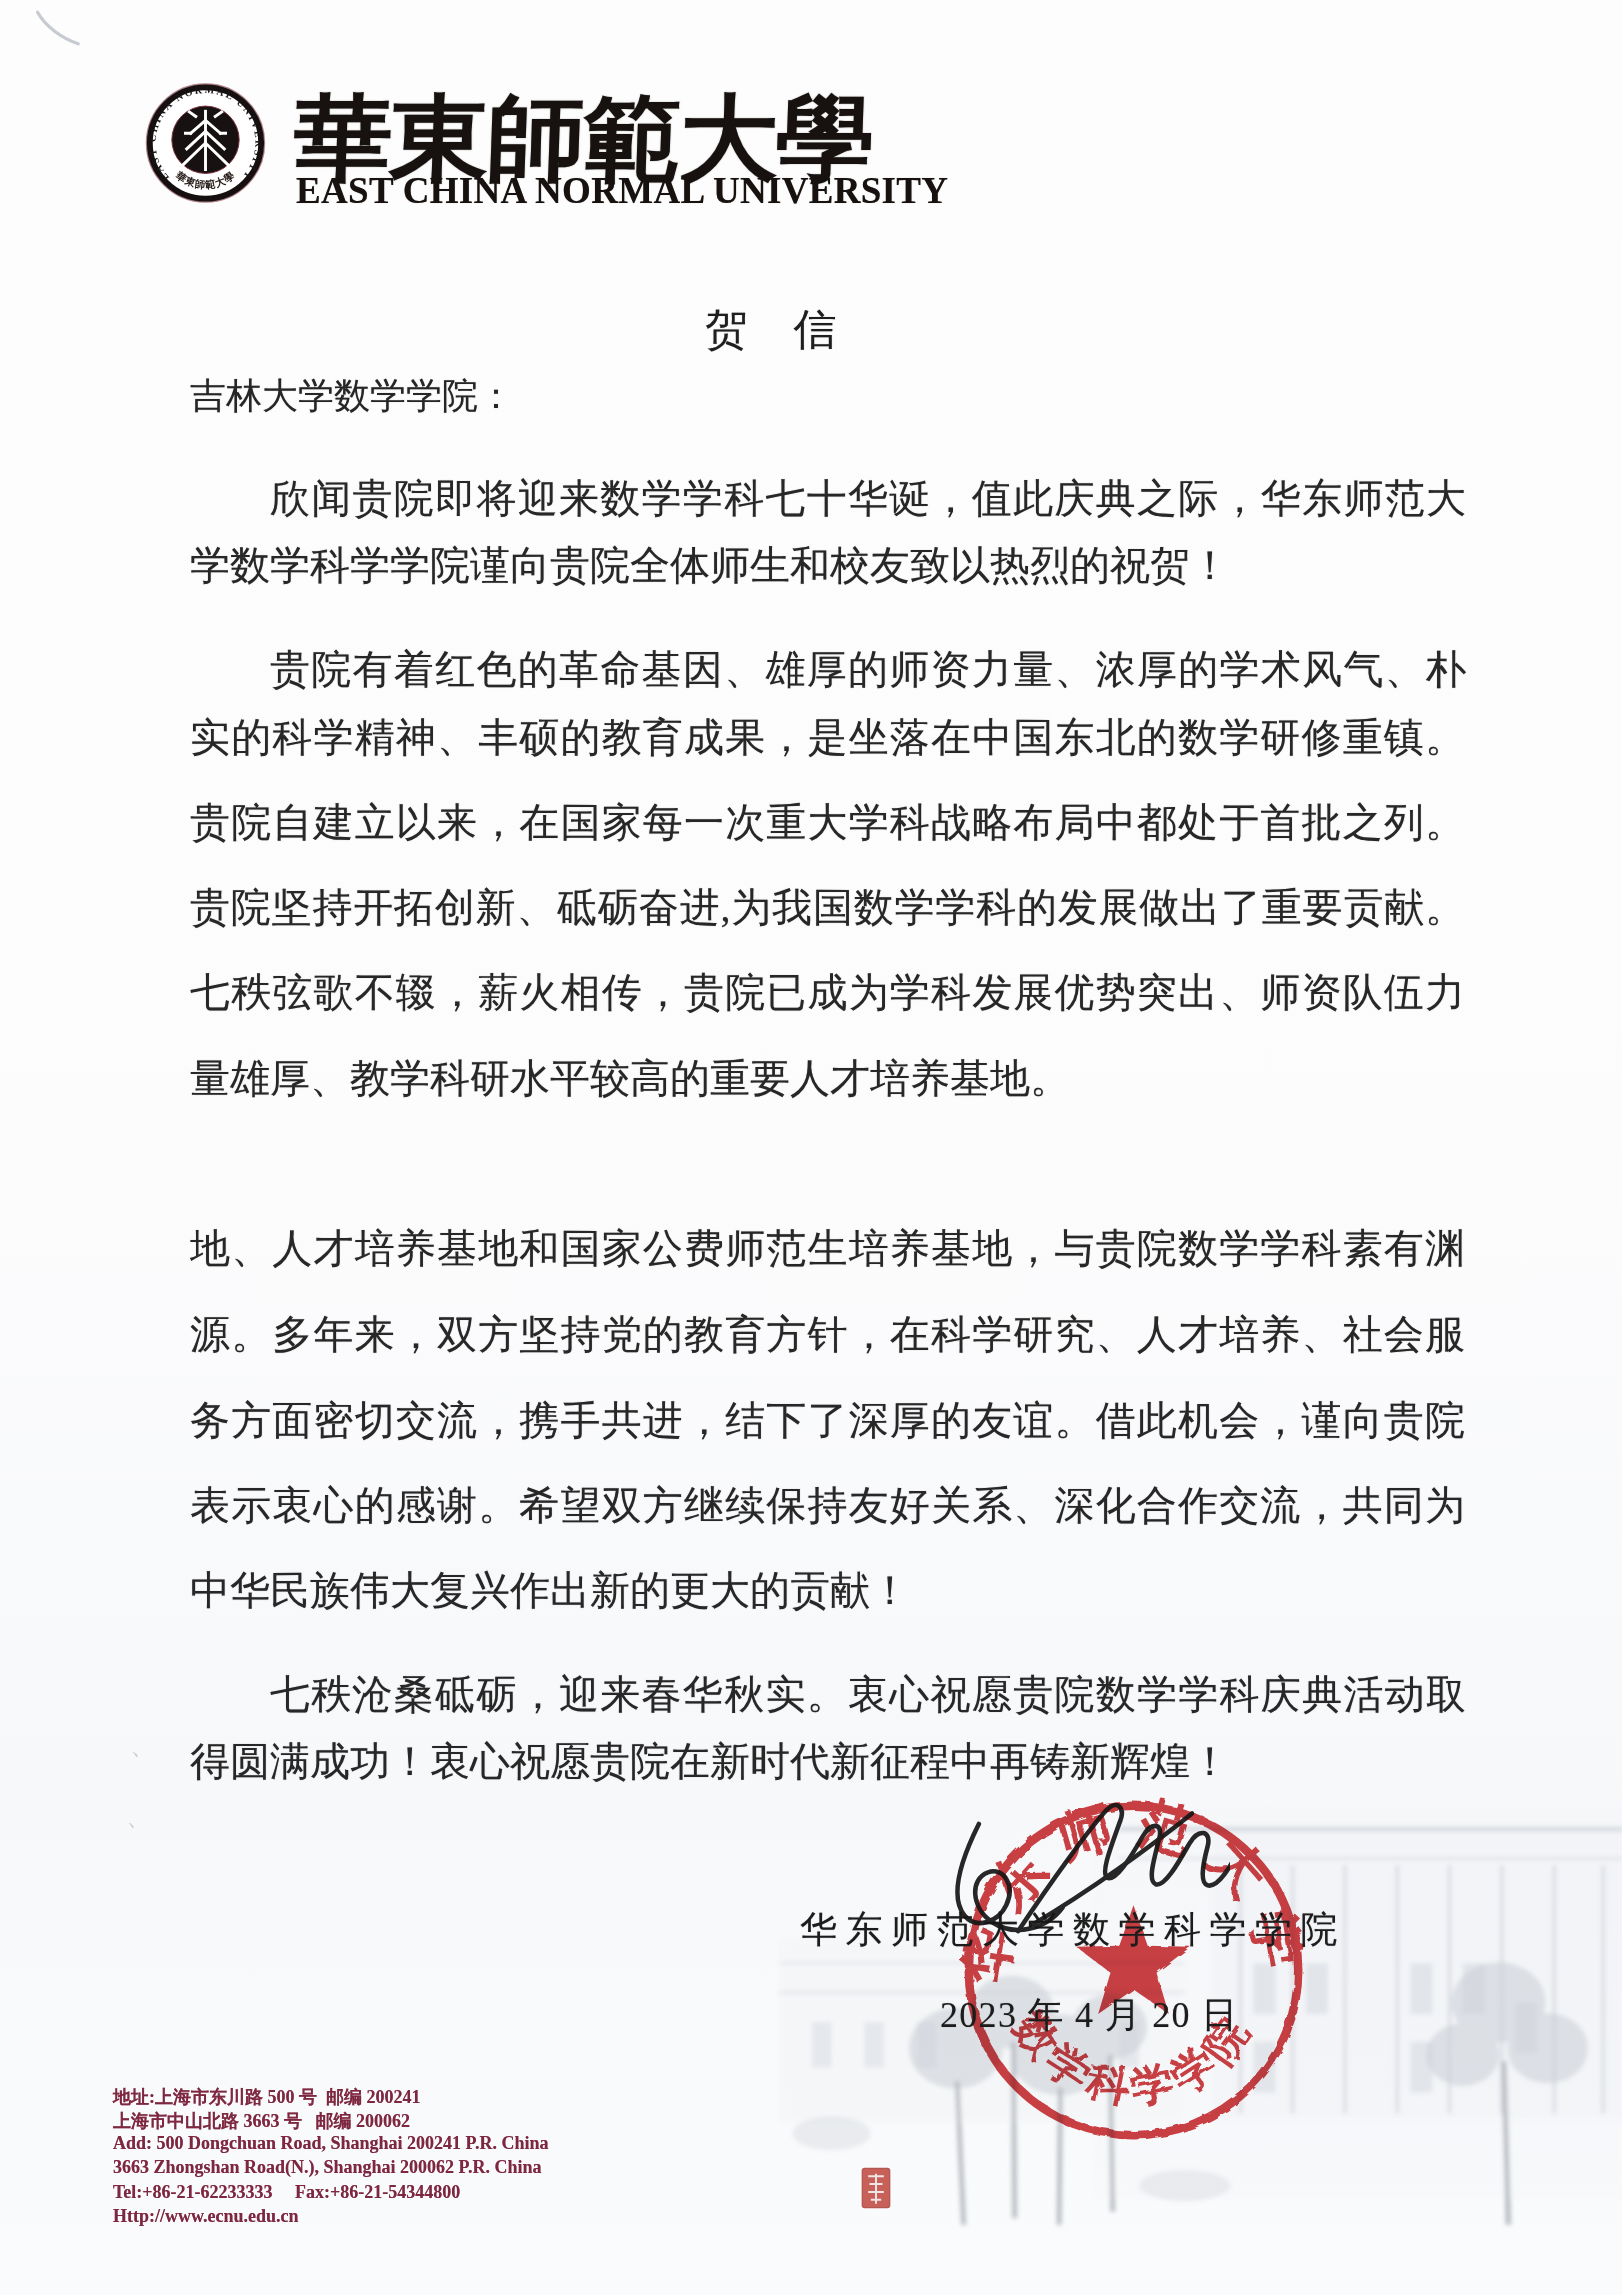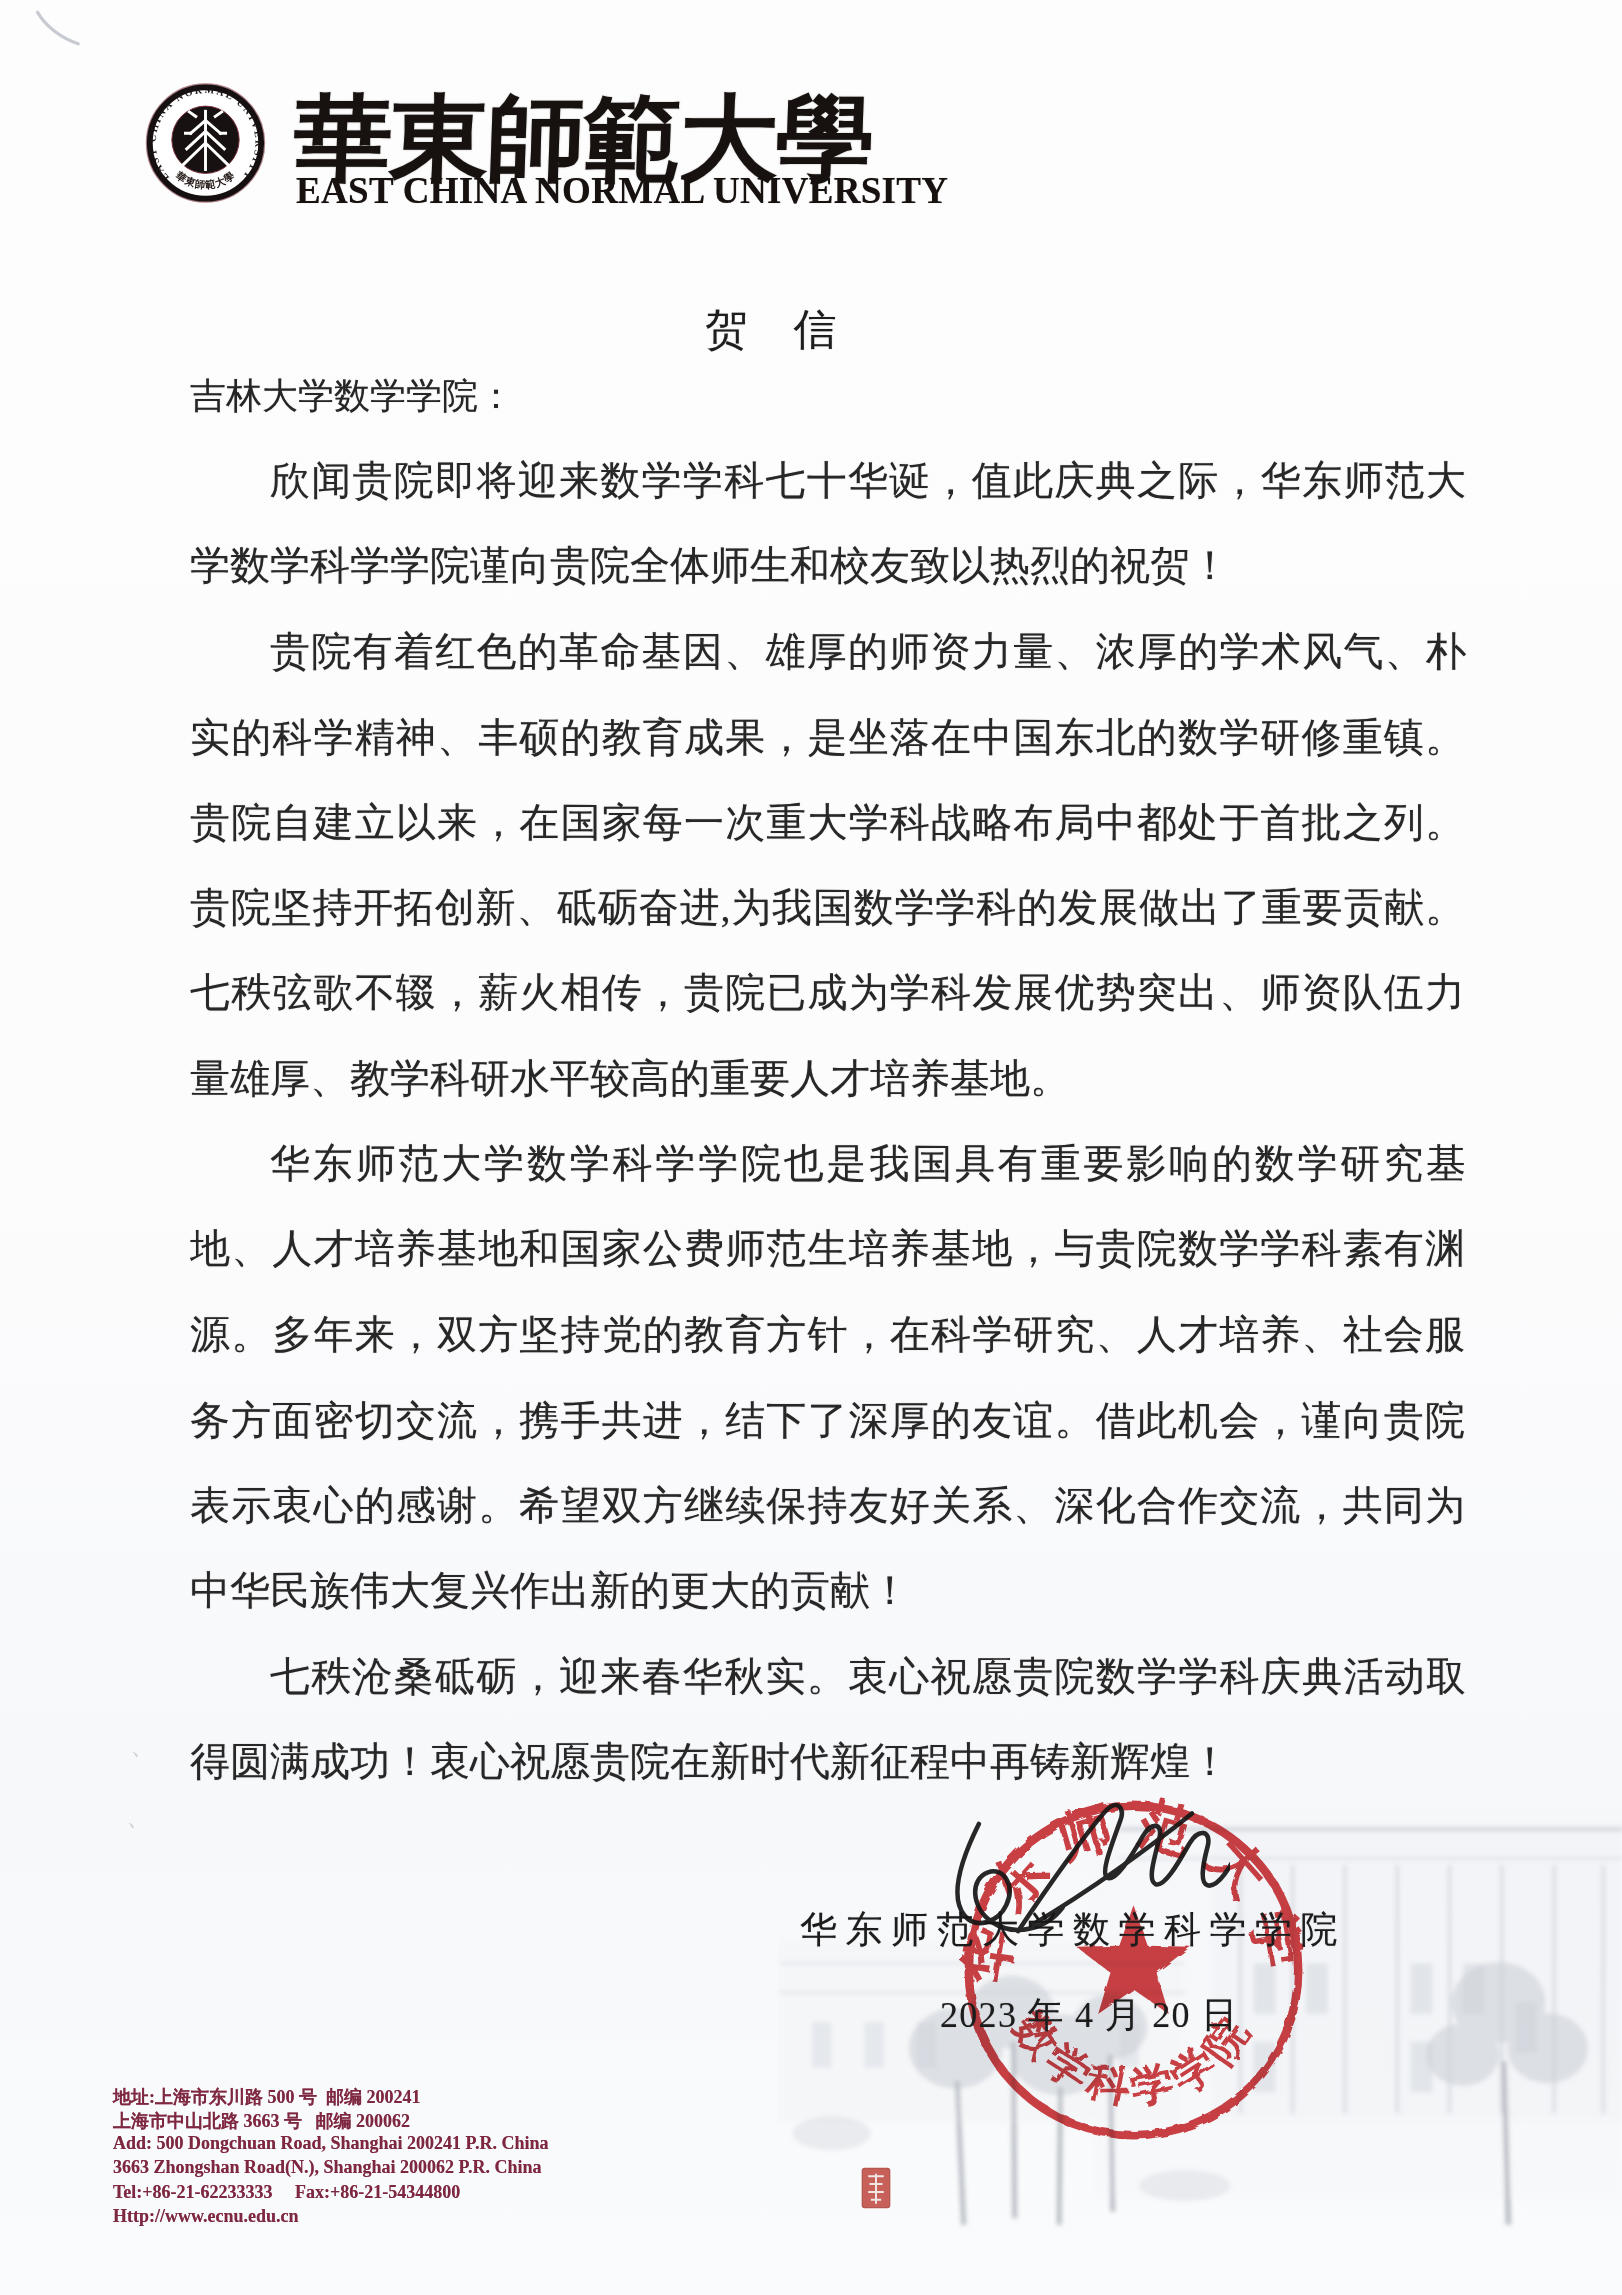--- a/index.html
+++ b/index.html
@@ -26,21 +26,21 @@
   }
   .salutation{
     left:190px;top:372px;font-size:36px;color:#262626;white-space:pre;
     text-shadow:0 0 1px rgba(40,40,40,.4);
   }
   .line{
     position:absolute;left:190px;width:1275px;font-size:40px;line-height:1.15;
     color:#272727;text-shadow:0 0 1px rgba(40,40,40,.42);
   }
   .just{text-align:justify;text-align-last:justify;}
-  .indent{padding-left:80px;width:1196px;}
+  .indent{padding-left:80px;width:1196px;margin-top:18px;}
   
   .sig-org{
     left:800px;top:1905px;font-size:37px;color:#1c1c1c;letter-spacing:8.5px;
     white-space:pre;z-index:6;text-shadow:0 0 1px rgba(30,30,30,.4);
   }
   .sig-date{
     left:940px;top:1991px;font-size:36px;color:#1c1c1c;letter-spacing:1.3px;
     white-space:pre;z-index:6;text-shadow:0 0 1px rgba(30,30,30,.4);
   }
   .seal-svg{left:957px;top:1794px;width:353px;height:353px;z-index:5;mix-blend-mode:multiply;opacity:.88;}
@@ -95,21 +95,20 @@
   <div class="abs salutation">吉林大学数学学院：</div>
 
   <div class="line just indent" style="top:458px">欣闻贵院即将迎来数学学科七十华诞，值此庆典之际，华东师范大</div>
   <div class="line" style="top:543px">学数学科学学院谨向贵院全体师生和校友致以热烈的祝贺！</div>
   <div class="line just indent" style="top:629px">贵院有着红色的革命基因、雄厚的师资力量、浓厚的学术风气、朴</div>
   <div class="line just" style="top:715px">实的科学精神、丰硕的教育成果，是坐落在中国东北的数学研修重镇。</div>
   <div class="line just" style="top:800px">贵院自建立以来，在国家每一次重大学科战略布局中都处于首批之列。</div>
   <div class="line just" style="top:970px">七秩弦歌不辍，薪火相传，贵院已成为学科发展优势突出、师资队伍力</div>
   <div class="line just" style="top:885px">贵院坚持开拓创新、砥砺奋进,为我国数学学科的发展做出了重要贡献。</div>
   <div class="line" style="top:1056px">量雄厚、教学科研水平较高的重要人才培养基地。</div>
-  <div class="line just indent" style="top:1141px">华东师范大学数学科学学院也是我国具有重要影响的数学研究基</div>
   <div class="line just" style="top:1226px">地、人才培养基地和国家公费师范生培养基地，与贵院数学学科素有渊</div>
   <div class="line just" style="top:1312px">源。多年来，双方坚持党的教育方针，在科学研究、人才培养、社会服</div>
   <div class="line just" style="top:1398px">务方面密切交流，携手共进，结下了深厚的友谊。借此机会，谨向贵院</div>
   <div class="line just" style="top:1483px">表示衷心的感谢。希望双方继续保持友好关系、深化合作交流，共同为</div>
   <div class="line" style="top:1568px">中华民族伟大复兴作出新的更大的贡献！</div>
   <div class="line just indent" style="top:1654px">七秩沧桑砥砺，迎来春华秋实。衷心祝愿贵院数学学科庆典活动取</div>
   <div class="line" style="top:1739px">得圆满成功！衷心祝愿贵院在新时代新征程中再铸新辉煌！</div>
 
   <span class="smudge" style="left:130px;top:1728px">、</span>
   <span class="smudge" style="left:126px;top:1799px">、</span>

